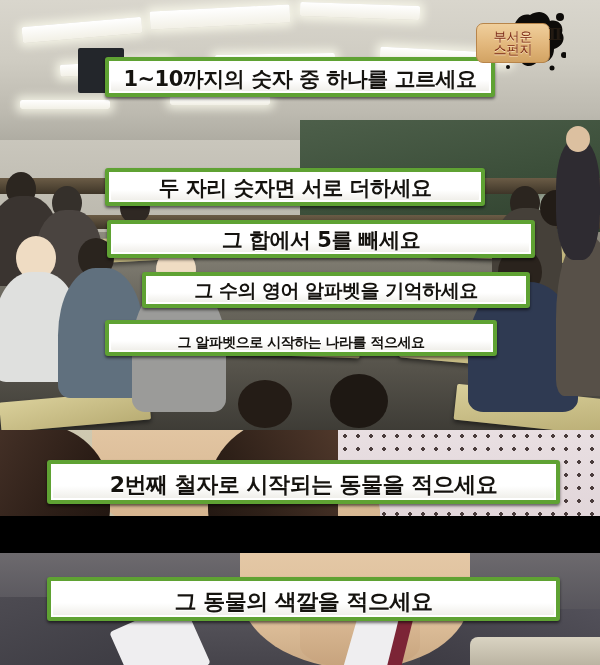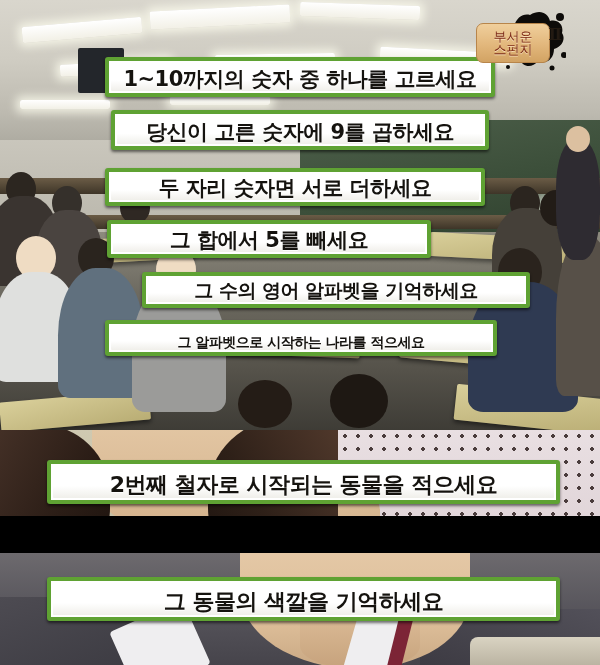--- a/index.html
+++ b/index.html
@@ -297,31 +297,27 @@
       <div class="cr-person" style="left:556px;top:236px;width:60px;height:160px;background:#575048;"></div>
       <div class="cr-blob" style="left:556px;top:140px;width:44px;height:120px;background:#2e2b31;"></div>
       <div class="cr-head" style="left:566px;top:126px;width:24px;height:26px;background:#dcc0a0;border-radius:50%;"></div>
     </div>
 
     <div class="banner" style="left:105px;top:57px;width:390px;height:40px;">
       <div class="banner-inner"></div>
       <span class="banner-text" style="font-size:21px;">1~10까지의 숫자 중 하나를 고르세요</span>
     </div>
 
-    <div class="banner" style="left:111px;top:110px;width:378px;height:40px;">
-      <div class="banner-inner"></div>
-      <span class="banner-text" style="font-size:21px;">당신이 고른 숫자에 9를 곱하세요</span>
-    </div>
 
     <div class="banner" style="left:105px;top:168px;width:380px;height:38px;">
       <div class="banner-inner"></div>
       <span class="banner-text" style="font-size:21px;">두 자리 숫자면 서로 더하세요</span>
     </div>
 
-    <div class="banner" style="left:107px;top:220px;width:324px;height:38px;">
+    <div class="banner" style="left:107px;top:220px;width:428px;height:38px;">
       <div class="banner-inner"></div>
       <span class="banner-text" style="font-size:21px;">그 합에서 5를 빼세요</span>
     </div>
 
     <div class="banner" style="left:105px;top:272px;width:388px;height:36px;margin-left:37px;">
       <div class="banner-inner"></div>
       <span class="banner-text" style="font-size:19px;">그 수의 영어 알파벳을 기억하세요</span>
     </div>
 
     <div class="banner" style="left:105px;top:320px;width:392px;height:36px;">
@@ -372,17 +368,17 @@
       <div class="cp-face"></div>
       <div class="cp-chin"></div>
       <div class="cp-collar-l"></div>
       <div class="cp-collar-r"></div>
       <div class="cp-strap"></div>
       <div class="cp-hilite"></div>
     </div>
 
     <div class="banner" style="left:47px;top:24px;width:513px;height:44px;">
       <div class="banner-inner"></div>
-      <span class="banner-text" style="font-size:22px;">그 동물의 색깔을 기억하세요</span>
+      <span class="banner-text" style="font-size:22px;">그 동물의 색깔을 적으세요</span>
     </div>
   </div>
 
 </div>
 
 </body></html>

